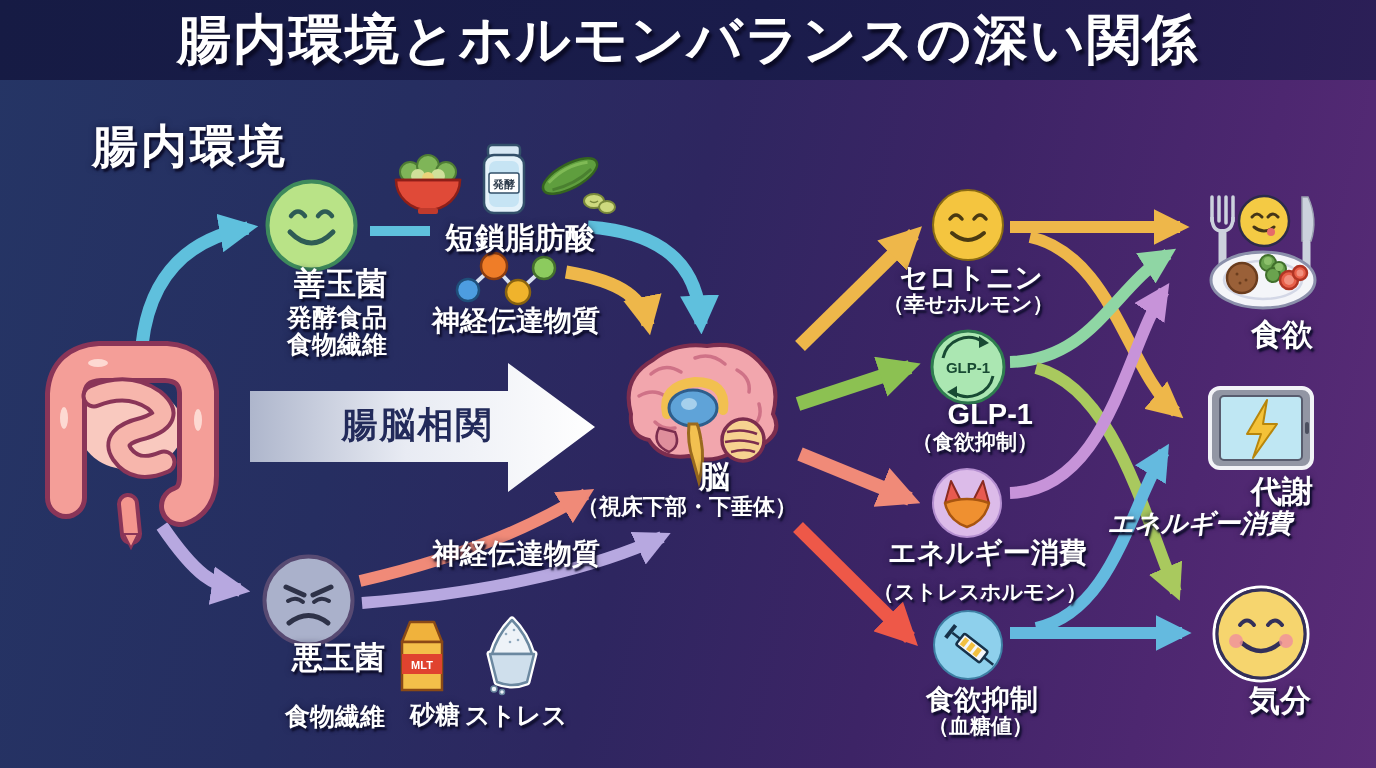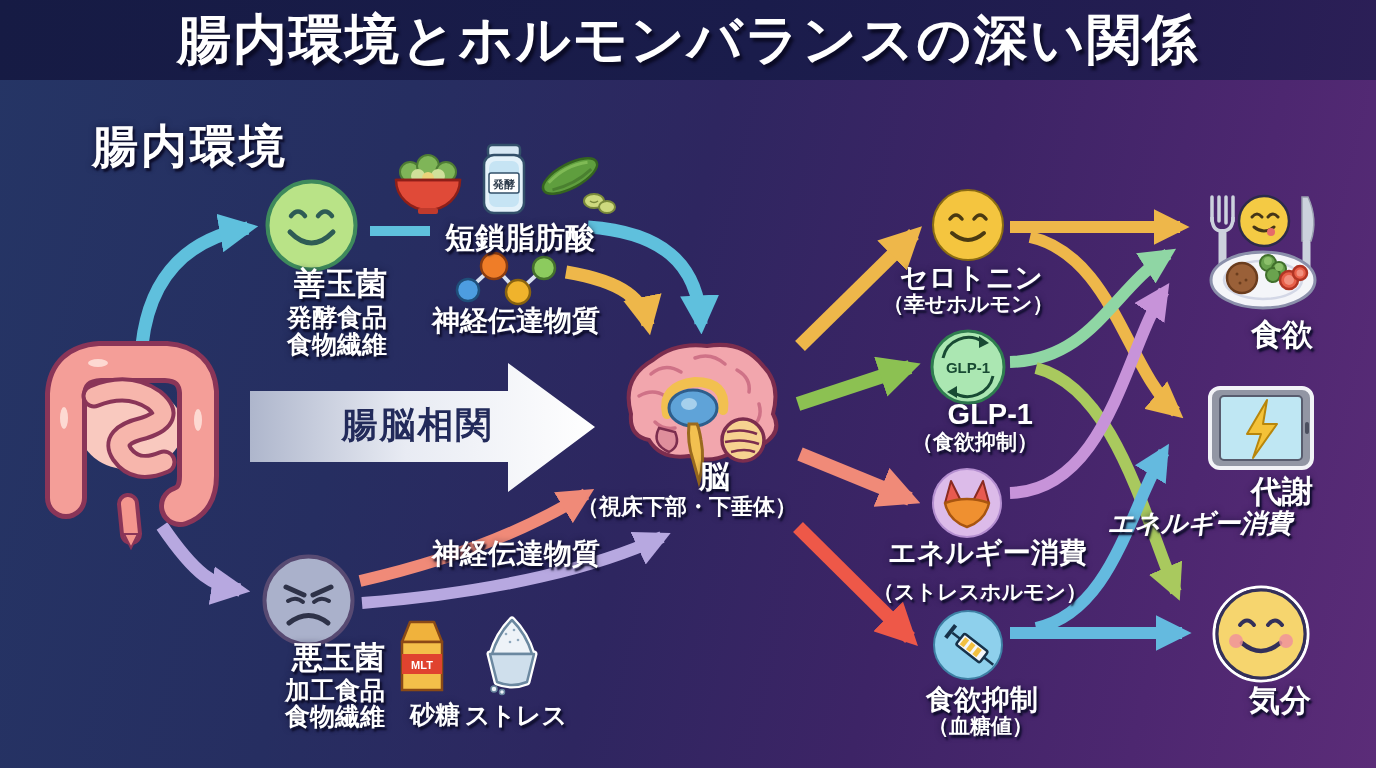--- a/index.html
+++ b/index.html
@@ -327,21 +327,20 @@
   <div class="lbl" style="left:425px;top:305px;width:175px;font-size:28px;">神経伝達物質</div>
 
   <div class="axis-label" style="left:295px;top:401px;width:245px;font-size:36px;">腸脳相関</div>
 
   <div class="lbl" style="left:640px;top:459px;width:90px;font-size:31px;">脳</div>
   <div class="lbl" style="left:577px;top:494px;width:220px;font-size:22px;">（視床下部・下垂体）</div>
 
   <div class="lbl" style="left:420px;top:538px;width:180px;font-size:28px;">神経伝達物質</div>
 
   <div class="lbl" style="left:235px;top:640px;width:150px;font-size:31px;">悪玉菌</div>
-  <div class="lbl" style="left:235px;top:676px;width:150px;font-size:25px;">加工食品</div>
   <div class="lbl" style="left:235px;top:702px;width:150px;font-size:25px;">食物繊維</div>
 
   <div class="lbl" style="left:385px;top:700px;width:75px;font-size:25px;">砂糖</div>
   <div class="lbl" style="left:462px;top:701px;width:105px;font-size:25px;">ストレス</div>
 
   <div class="lbl" style="left:893px;top:262px;width:150px;font-size:28px;">セロトニン</div>
   <div class="lbl" style="left:883px;top:292px;width:170px;font-size:21px;">（幸せホルモン）</div>
 
   <div class="lbl" style="left:903px;top:398px;width:130px;font-size:29px;">GLP-1</div>
   <div class="lbl" style="left:898px;top:430px;width:140px;font-size:21px;">（食欲抑制）</div>

